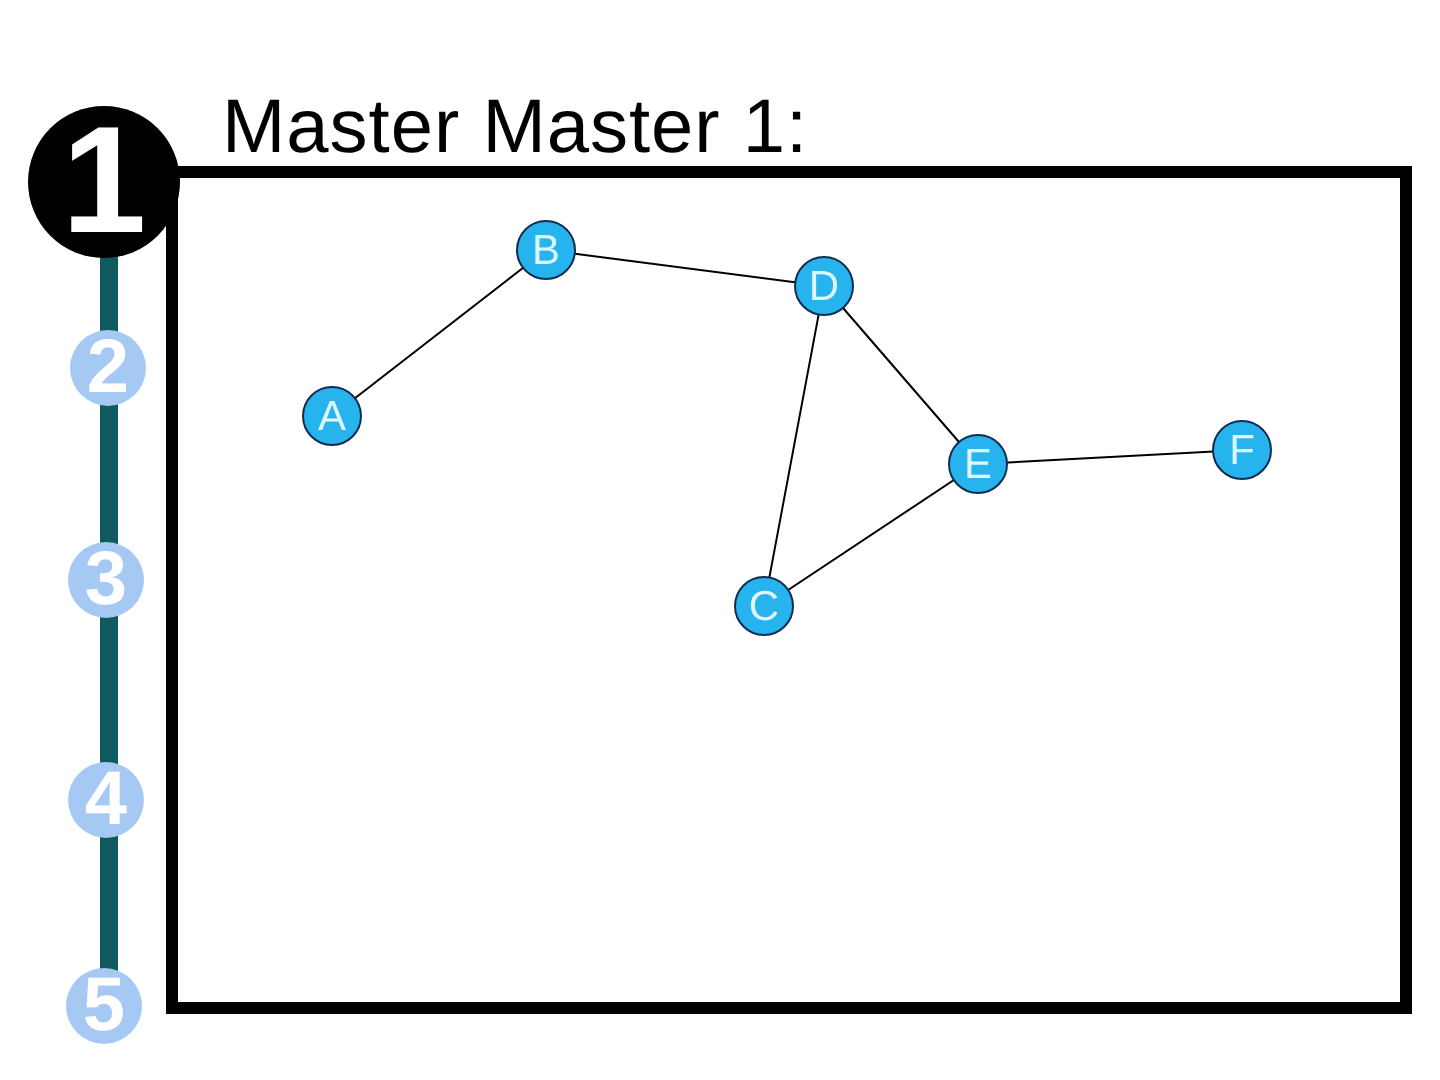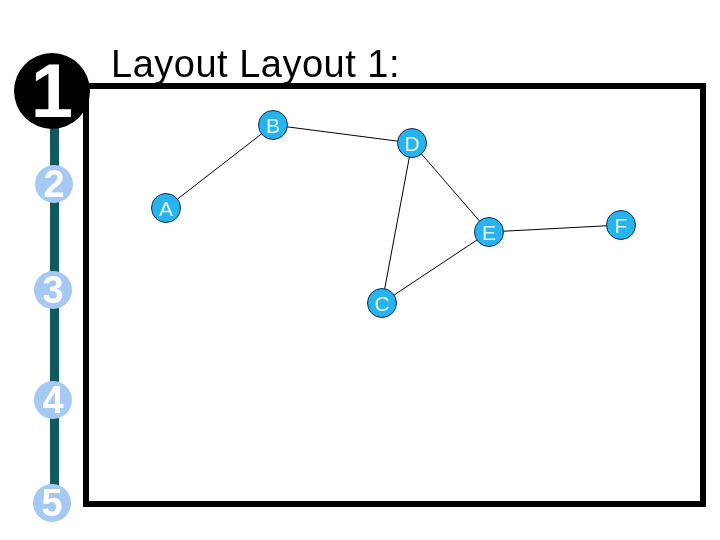--- a/index.html
+++ b/index.html
@@ -72,21 +72,21 @@
     pointer-events: none;
   }
 </style>
 </head>
 <body>
 
 <div id="stage">
 
   <div class="slide-frame"></div>
 
-  <div class="slide-title">Layout Layout 1:</div>
+  <div class="slide-title">Master Master 1:</div>
 
   <div class="timeline-line"></div>
 
   <div>
       <div class="step-circle" style="left: 14px; top: 53px; width: 76px; height: 76px; background: rgb(0, 0, 0); color: rgb(255, 255, 255); font-size: 76px;">1</div>
       <div class="step-circle" style="left: 35px; top: 165px; width: 38px; height: 38px; background: rgb(166, 201, 243); color: rgb(255, 255, 255); font-size: 38px;">2</div>
       <div class="step-circle" style="left: 34px; top: 271px; width: 38px; height: 38px; background: rgb(166, 201, 243); color: rgb(255, 255, 255); font-size: 38px;">3</div>
       <div class="step-circle" style="left: 34px; top: 381px; width: 38px; height: 38px; background: rgb(166, 201, 243); color: rgb(255, 255, 255); font-size: 38px;">4</div>
       <div class="step-circle" style="left: 33px; top: 484px; width: 38px; height: 38px; background: rgb(166, 201, 243); color: rgb(255, 255, 255); font-size: 38px;">5</div>
     </div>

